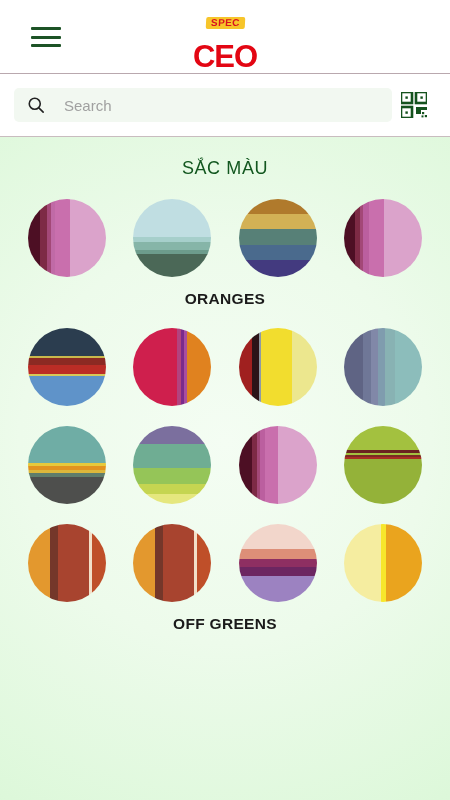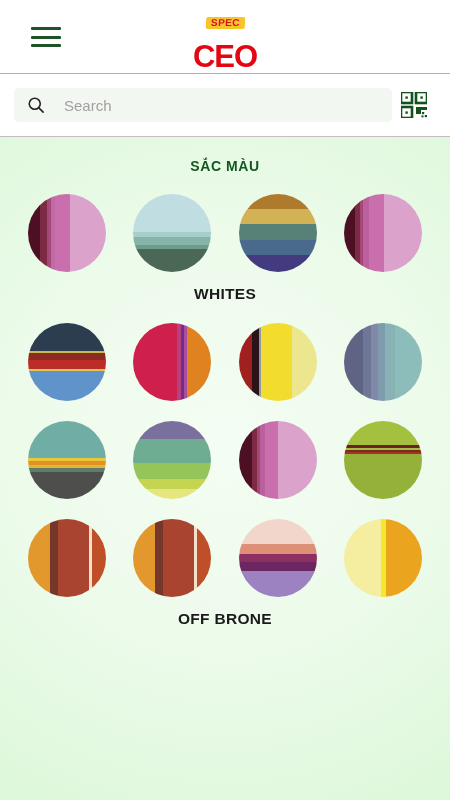--- a/index.html
+++ b/index.html
@@ -135,22 +135,22 @@
   .content {
     flex: 1 1 auto;
     position: relative;
     overflow: hidden;
     background:
       radial-gradient(ellipse 120% 80% at 50% 46%, #f4fdf3 0%, #edfbeb 38%, #ddf8da 78%, #d6f6d2 100%);
   }
   .page-title {
     text-align: center;
     color: #12571f;
-    font-size: 14px;
-    font-weight: bold;
+    font-size: 18px;
+    font-weight: normal;
     letter-spacing: .6px;
     padding-top: 21px;
     margin: 0;
   }
 
   .group {
     margin-top: 20px;
   }
   .row {
     display: flex;
@@ -252,21 +252,21 @@
             </div>
             <div class="swatch vertical">
               <span class="stripe" style="background: rgb(77, 15, 36); width: 14%;"></span>
               <span class="stripe" style="background: rgb(125, 42, 69); width: 6%;"></span>
               <span class="stripe" style="background: rgb(163, 72, 119); width: 5%;"></span>
               <span class="stripe" style="background: rgb(187, 95, 159); width: 7%;"></span>
               <span class="stripe" style="background: rgb(201, 111, 173); width: 19%;"></span>
               <span class="stripe" style="background: rgb(219, 163, 203); width: 49%;"></span>
             </div>
           </div>
-          <div class="group-label">WHITES</div>
+          <div class="group-label">ORANGES</div>
         </div>
         <div class="group">
           <div class="row">
             <div class="swatch horizontal">
               <span class="stripe" style="background: rgb(43, 61, 79); height: 36%;"></span>
               <span class="stripe" style="background: rgb(201, 185, 76); height: 3%;"></span>
               <span class="stripe" style="background: rgb(140, 42, 35); height: 9%;"></span>
               <span class="stripe" style="background: rgb(187, 45, 38); height: 11%;"></span>
               <span class="stripe" style="background: rgb(214, 201, 90); height: 2%;"></span>
               <span class="stripe" style="background: rgb(95, 147, 201); height: 39%;"></span>
@@ -352,18 +352,18 @@
               <span class="stripe" style="background: rgb(142, 47, 98); height: 10%;"></span>
               <span class="stripe" style="background: rgb(108, 38, 97); height: 12%;"></span>
               <span class="stripe" style="background: rgb(156, 130, 193); height: 33%;"></span>
             </div>
             <div class="swatch vertical">
               <span class="stripe" style="background: rgb(245, 237, 160); width: 48%;"></span>
               <span class="stripe" style="background: rgb(247, 231, 43); width: 6%;"></span>
               <span class="stripe" style="background: rgb(234, 164, 30); width: 46%;"></span>
             </div>
           </div>
-          <div class="group-label">OFF BRONE</div>
+          <div class="group-label">OFF GREENS</div>
         </div>
       </div>
   </div>
 
 </div>
 
 </body></html>

